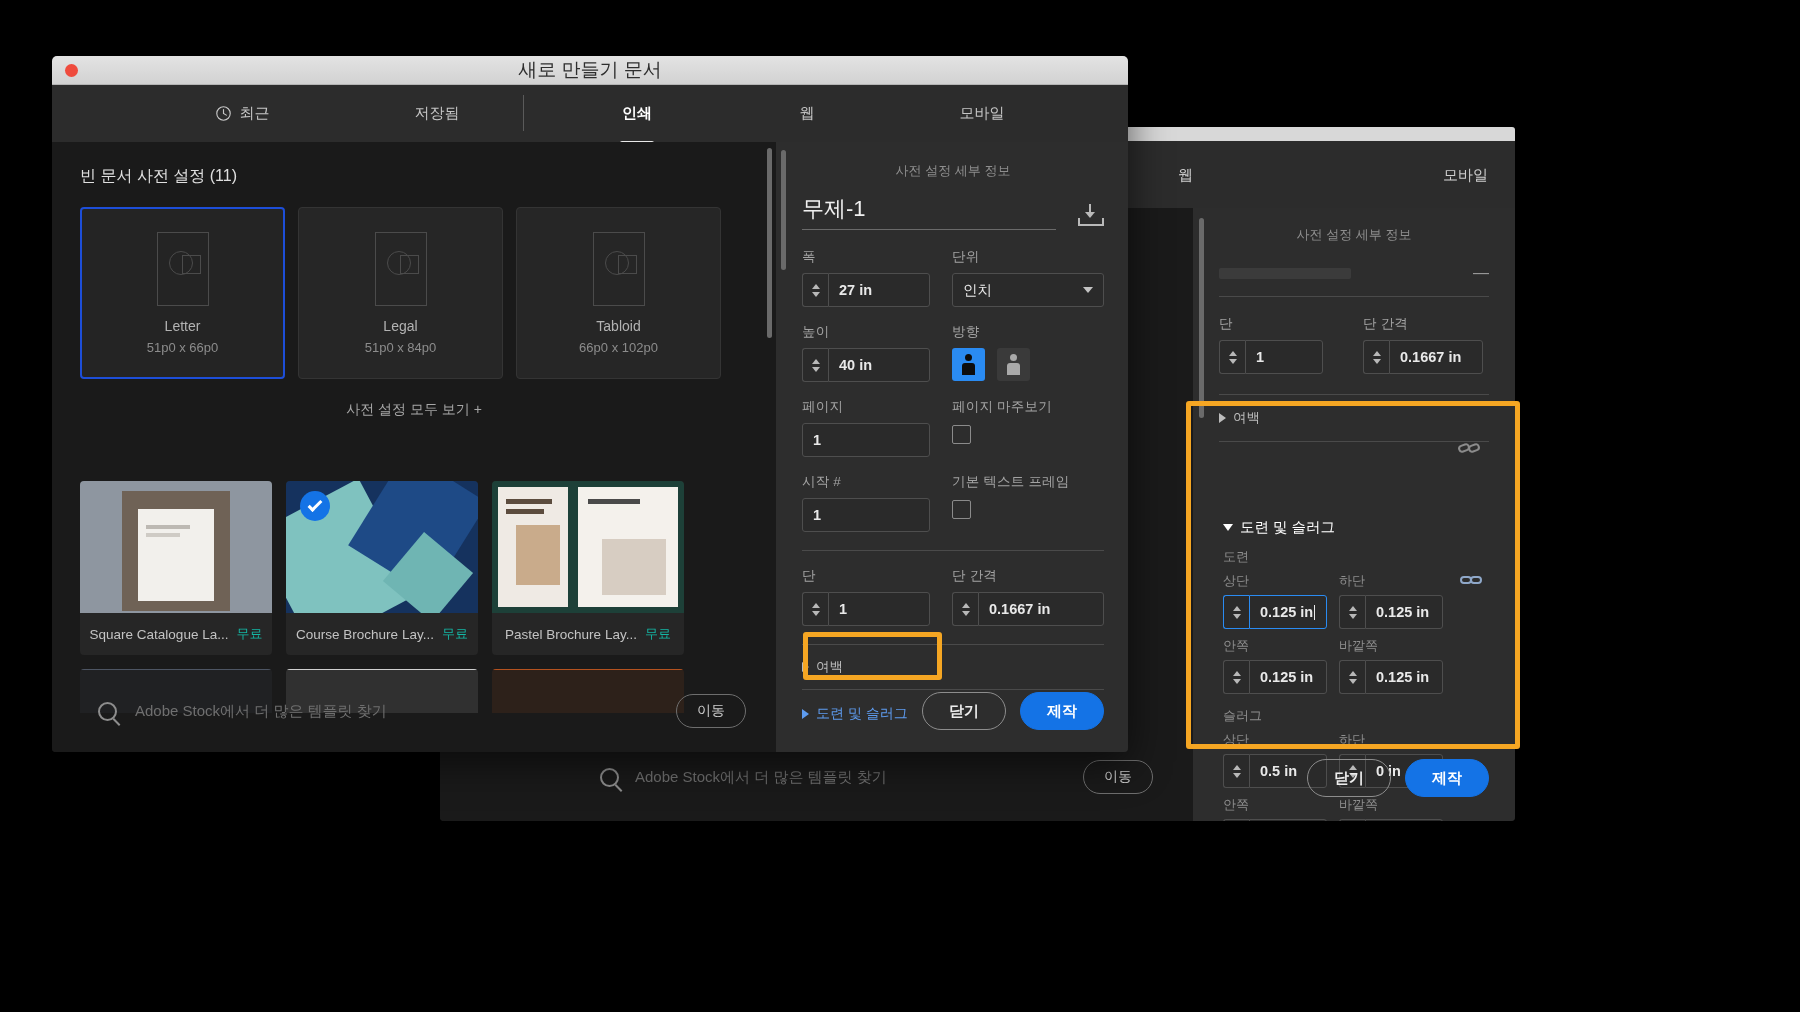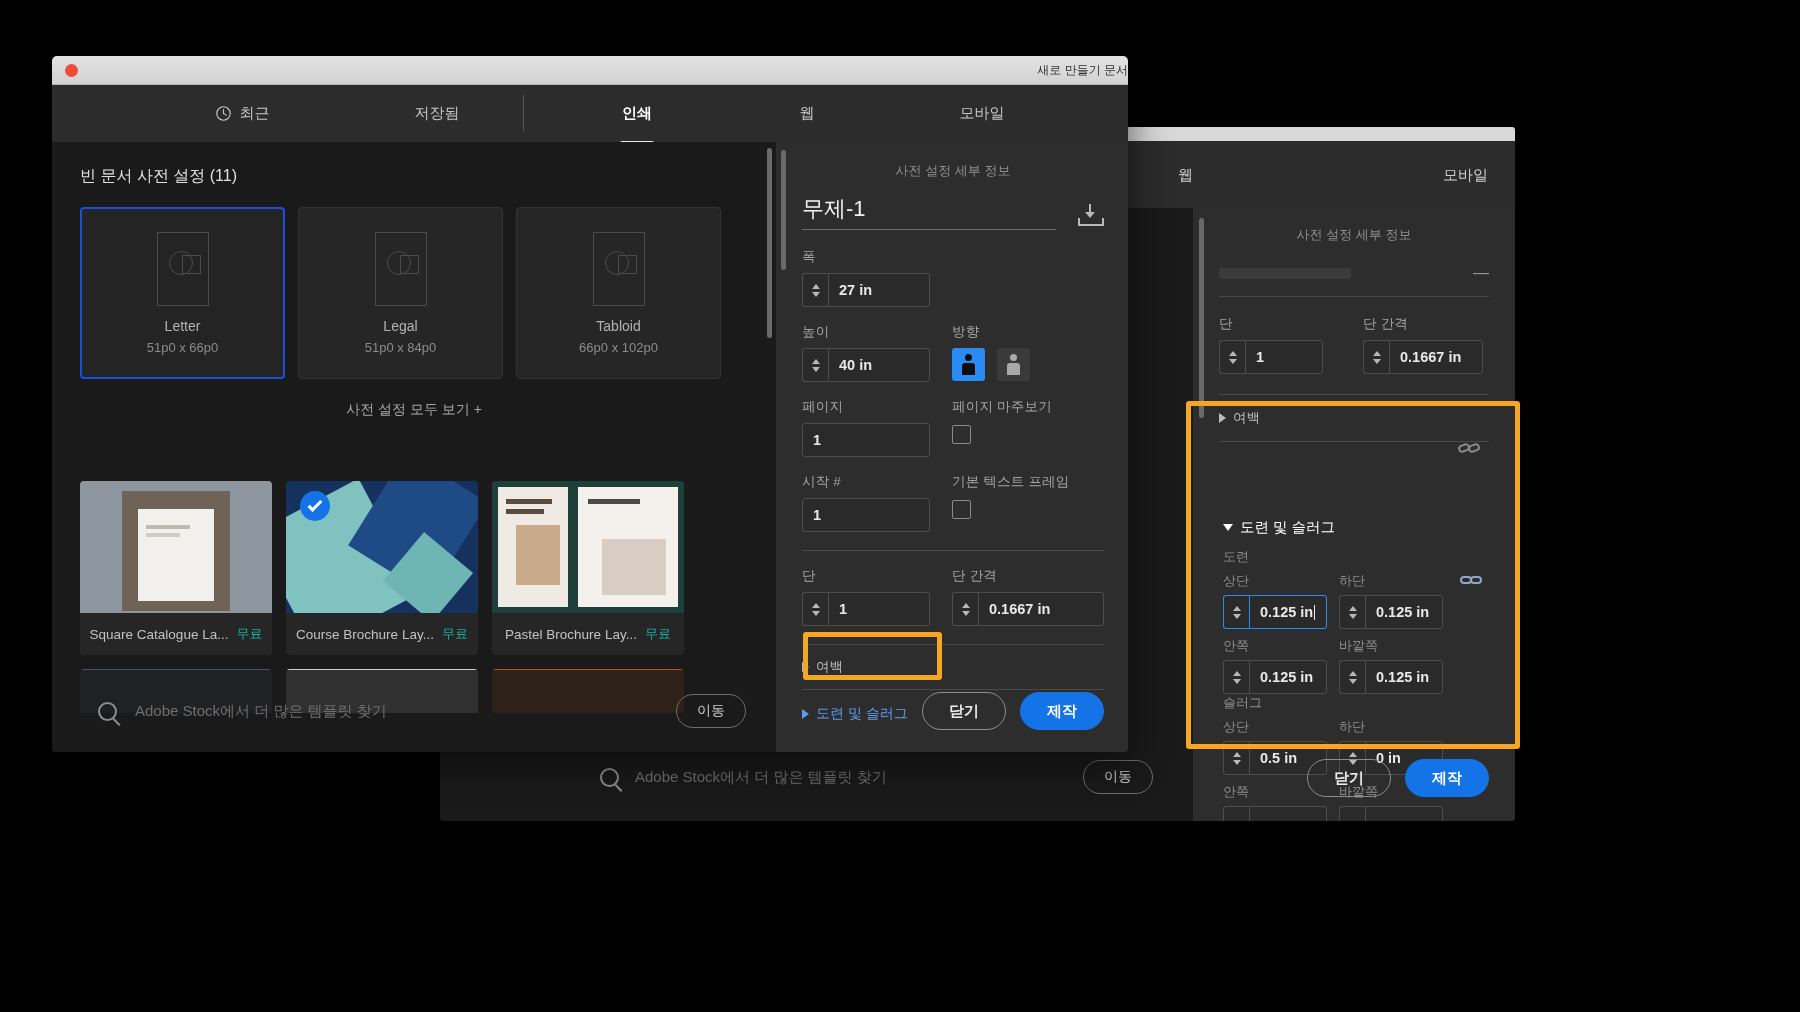--- a/index.html
+++ b/index.html
@@ -66,22 +66,22 @@
     background: #1e1e1e; border-radius: 5px 5px 4px 4px; overflow: hidden;
     box-shadow: 0 10px 40px rgba(0,0,0,.6);
   }
   #win-front .titlebar {
     height: 29px; background: linear-gradient(#e3e3e3,#d2d2d2);
     display: flex; align-items: center; position: relative;
     border-bottom: 1px solid #b4b4b4;
   }
   #win-front .dot { width: 13px; height: 13px; border-radius: 50%; background: #ef4b3d; margin-left: 13px; }
   #win-front .wtitle {
-    position: absolute; left: 0; right: 0; text-align: right;
-    font-size: 12px; color: #2e2e2e;
+    position: absolute; left: 0; right: 0; text-align: center;
+    font-size: 19px; color: #2e2e2e;
   }
   #win-front .tabbar {
     height: 57px; background: #2c2c2c; display: flex; align-items: stretch;
     position: relative;
   }
   #win-front .tab {
     display: flex; align-items: center; justify-content: center; gap: 8px;
     color: #c6c6c6; font-size: 15px; position: relative; cursor: default;
   }
   #win-front .tab.active { color: #fff; font-weight: 700; }
@@ -306,21 +306,21 @@
                       <i class="dn"></i>
                     </div>
                   <div class="box">
                       <span class="val">0.125 in</span>
                     </div>
                 </div>
               </div>
               <div style="width:34px;"></div>
             </div>
 
-            <div class="label-dim" style="margin-top:0;">슬러그</div>
+            <div class="label-dim" style="margin-top:13px;">슬러그</div>
 
             <div style="display:flex;gap:12px;margin-top:6px;">
               <div style="width:104px;">
                 <div class="label-dim">상단</div>
                 <div class="field" style="margin-top:5px;">
                   <div class="stepper">
                       <i class="up"></i>
                       <i class="dn"></i>
                     </div>
                   <div class="box">
@@ -525,20 +525,27 @@
               <div class="field" style="margin-top:7px;">
                 <div class="stepper">
                     <i class="up"></i>
                     <i class="dn"></i>
                   </div>
                 <div class="box">
                     <span class="val">27 in</span>
                   </div>
               </div>
             </div>
+            <div style="width:152px;">
+              <div class="label">단위</div>
+              <div class="dropdown" style="margin-top:7px;">
+                <span class="val" style="font-weight:400;">인치</span>
+                <span style="width:0;height:0;border-left:5px solid transparent;border-right:5px solid transparent;border-top:6px solid #c3c3c3;"></span>
+              </div>
+            </div>
           </div>
 
           <div style="display:flex;gap:22px;margin-top:16px;">
             <div style="width:128px;">
               <div class="label">높이</div>
               <div class="field" style="margin-top:7px;">
                 <div class="stepper">
                     <i class="up"></i>
                     <i class="dn"></i>
                   </div>

